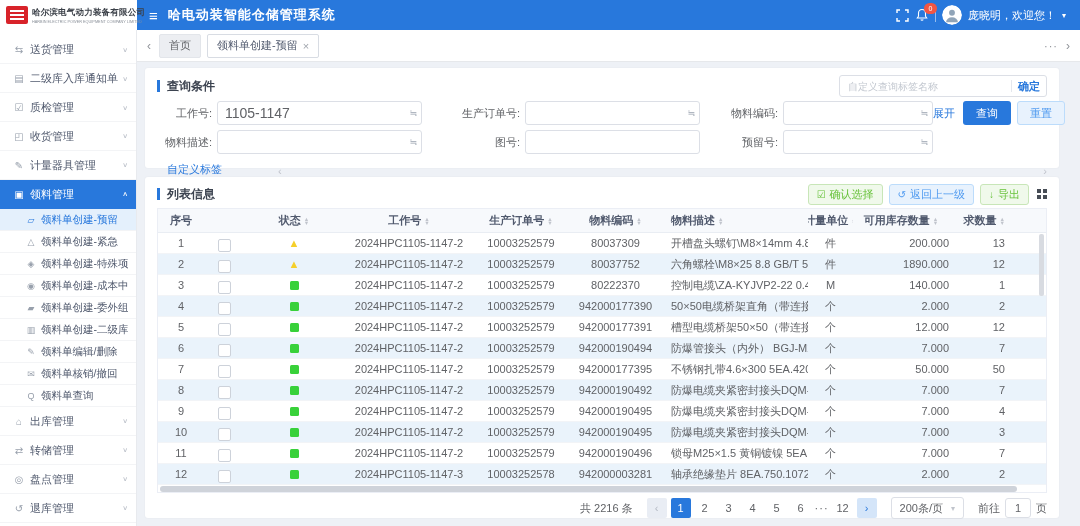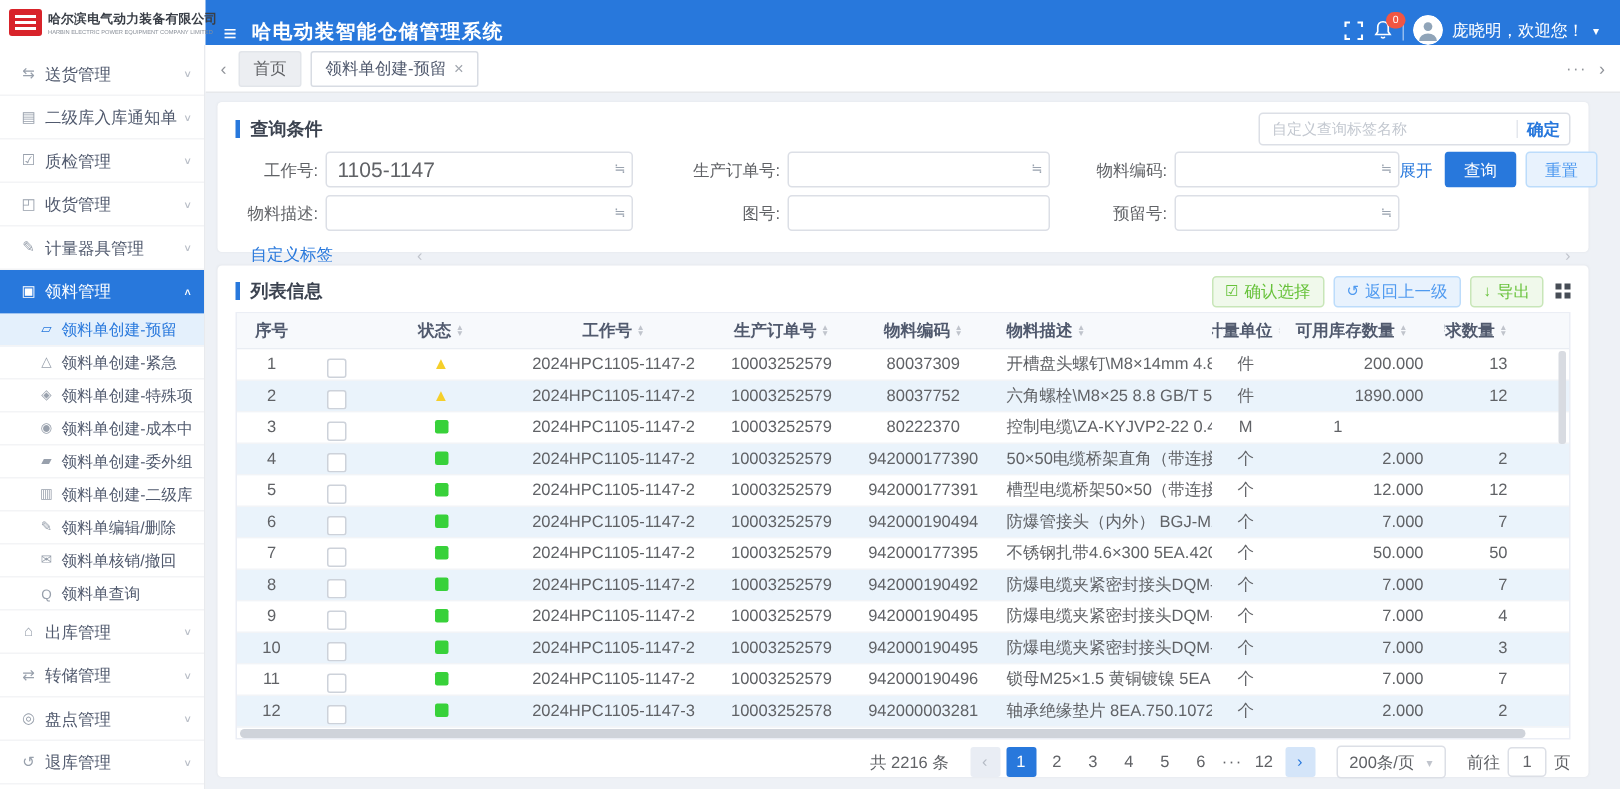--- a/index.html
+++ b/index.html
@@ -1,18 +1,18 @@
 <!DOCTYPE html>
 <html><head>
 <meta charset="utf-8">
 <style>
   body{margin:0;background:#dfe3e8}
   .app{position:relative;width:1080px;height:526px;background:#eef1f6;font-family:"Liberation Sans","DejaVu Sans",sans-serif;overflow:hidden;color:#606266}
   
-  .topbar{position:absolute;top:0;left:0;width:1080px;height:30px;background:#2878dc;display:flex;align-items:flex-end}
+  .topbar{position:absolute;top:0;left:0;width:1080px;height:30px;background:#2878dc;display:flex;align-items:center}
   .logo-box{width:137px;height:30px;background:#fff;display:flex;align-items:center;padding:0 4px 0 6px;box-sizing:border-box;gap:4px;flex:none}
   .logo-mark{width:22px;height:18px;background:#d8232a;border-radius:2px;position:relative;flex:none}
   .logo-mark::after{content:"";position:absolute;left:4px;top:4px;right:4px;height:10px;background:repeating-linear-gradient(180deg,#fff 0 2px,transparent 2px 4px)}
   .logo-text .cn{font-size:8.5px;font-weight:bold;color:#3a3f47;white-space:nowrap;letter-spacing:.2px}
   .logo-text .en{font-size:4.5px;color:#8a9099;white-space:nowrap;transform:scale(.85);transform-origin:left center}
   .hamburger{color:#fff;font-size:15px;margin:0 10px 0 12px;line-height:1}
   .app-title{color:#fff;font-size:13px;font-weight:bold;letter-spacing:1px}
   .top-right{margin-left:auto;display:flex;align-items:center;gap:6px;padding-right:14px}
   .bell-wrap{position:relative;display:flex}
   .badge{position:absolute;top:-5px;right:-8px;background:#f25643;color:#fff;font-size:7px;min-width:11px;height:11px;line-height:11px;border-radius:6px;text-align:center;padding:0 1px}
@@ -416,20 +416,21 @@
                 <div class="td " style="width: 46px;">3</div>
                 <div class="td " style="width: 40px; padding-top: 5px;">
                   <span class="cb" style="display: block;"></span>
                 </div>
                 <div class="td " style="width: 100px;"><span class="st-ok"></span></div>
                 <div class="td " style="width: 130px;">2024HPC1105-1147-2</div>
                 <div class="td " style="width: 94px;">10003252579</div>
                 <div class="td " style="width: 95px;">80222370</div>
                 <div class="td left" style="width: 145px;">控制电缆\ZA-KYJVP2-22 0.45/0.75kV 3×</div>
                 <div class="td " style="width: 45px;">M</div>
+                <div class="td right" style="width: 110px;">140.000</div>
                 <div class="td right2" style="width: 70px;">1</div>
                 <div class="td" style="flex: 1 1 0%;"></div>
               </div>
               <div class="tr stripe">
                 <div class="td " style="width: 46px;">4</div>
                 <div class="td " style="width: 40px; padding-top: 5px;">
                   <span class="cb" style="display: block;"></span>
                 </div>
                 <div class="td " style="width: 100px;"><span class="st-ok"></span></div>
                 <div class="td " style="width: 130px;">2024HPC1105-1147-2</div>

